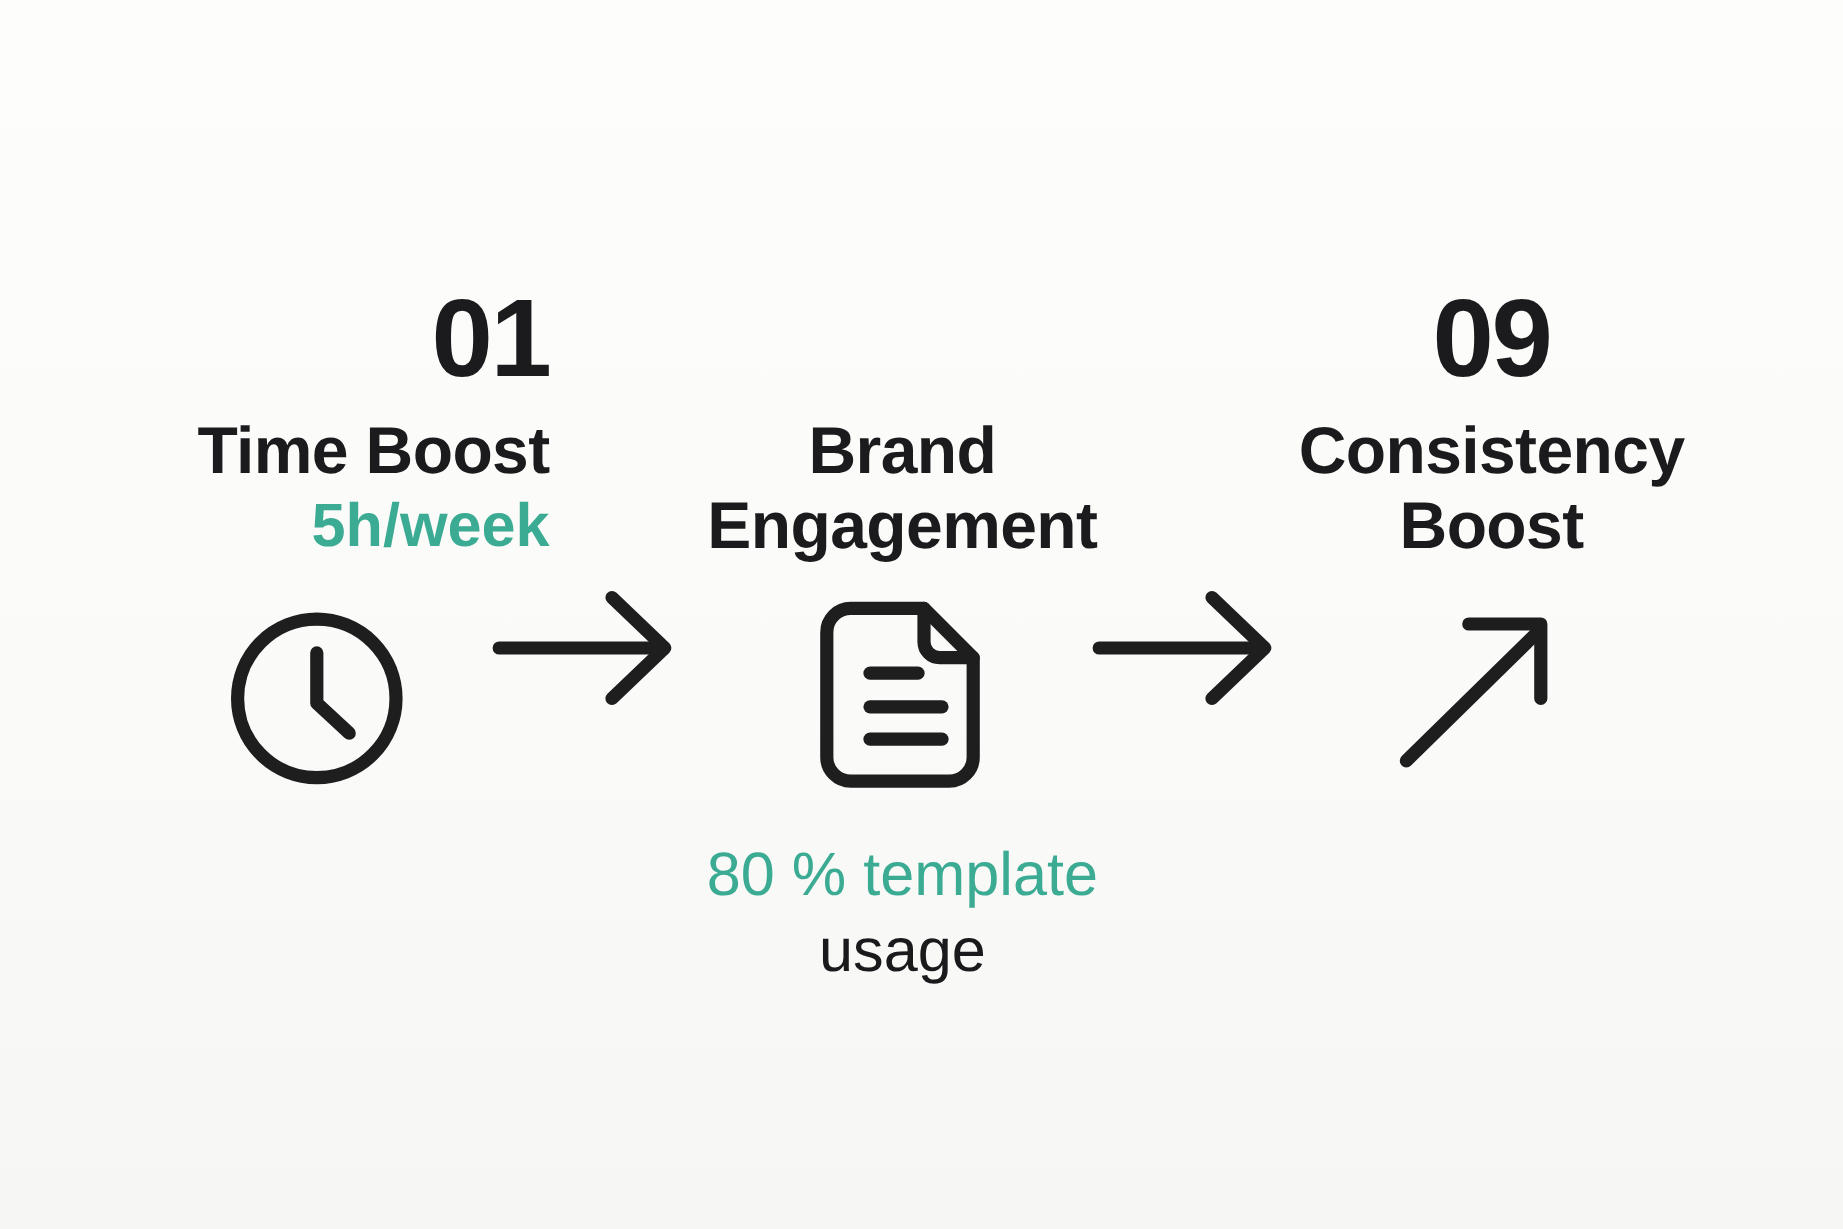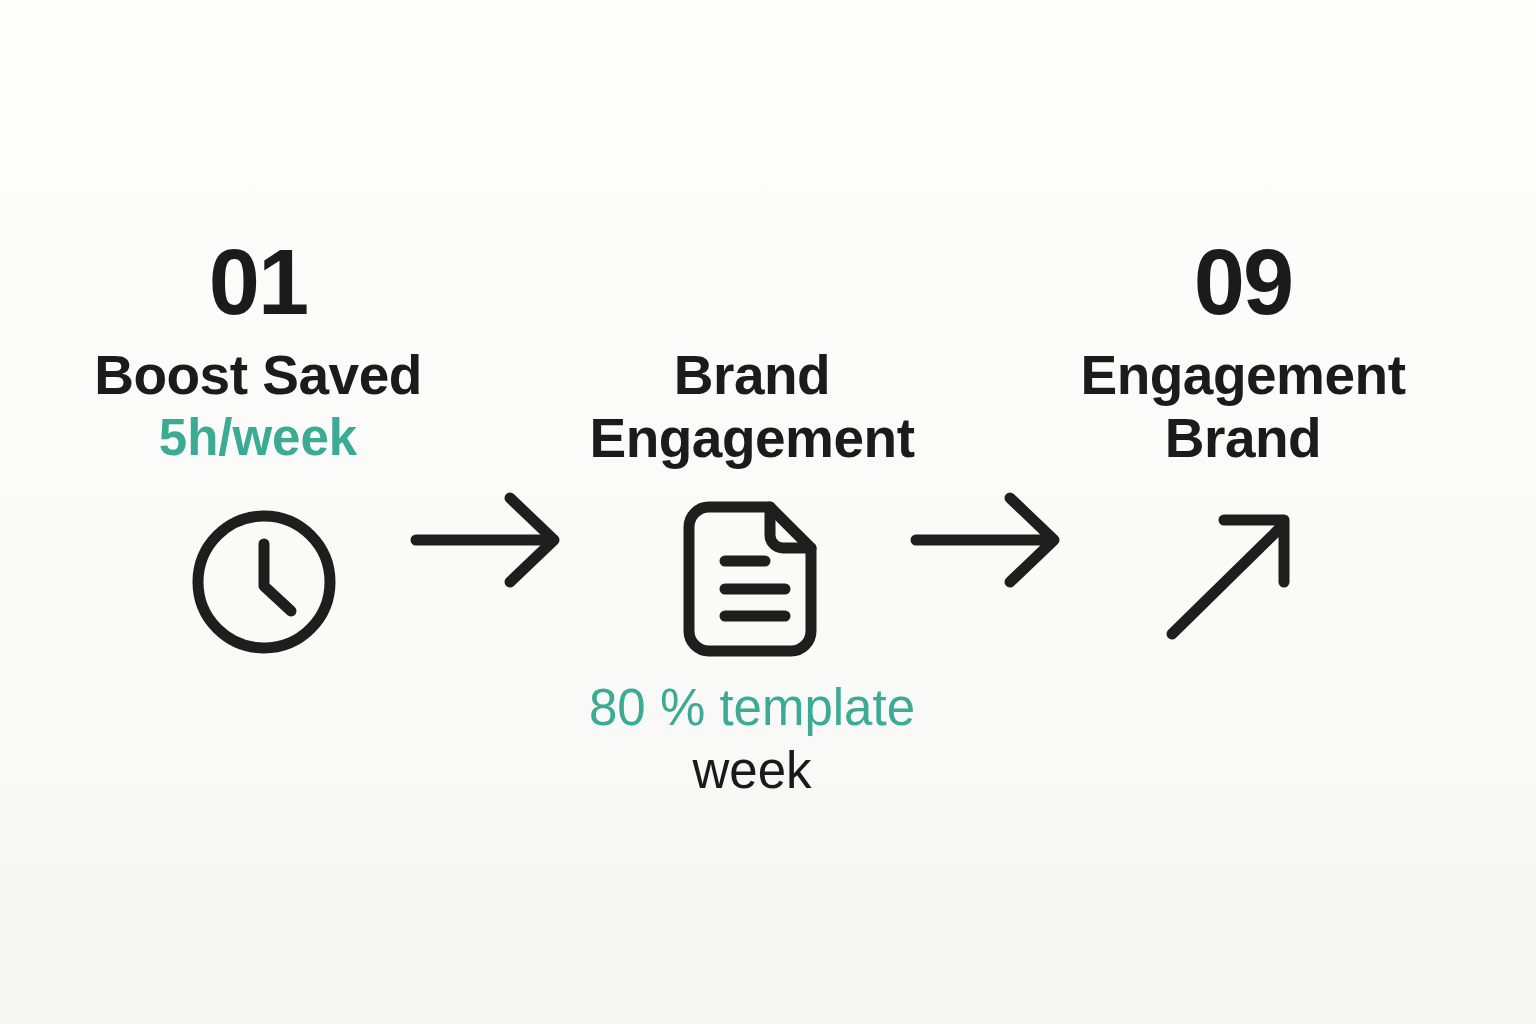--- a/index.html
+++ b/index.html
@@ -11,21 +11,21 @@
     font-family: "Liberation Sans", sans-serif;
     background: linear-gradient(180deg, #fdfdfc 0%, #fafaf8 60%, #f6f6f4 100%);
   }
   .canvas {
     position: relative;
     width: 1536px;
     height: 1024px;
   }
   .abs { position: absolute; }
   .col { width: 400px; text-align: center; }
-  .col1 { left: 58px; }
+  .col1 { left: 58px; text-align: right; }
   .col2 { left: 552px; }
   .col3 { left: 1043px; }
   .num {
     top: 236px;
     font-size: 92px;
     font-weight: 700;
     letter-spacing: -2px;
     line-height: 1;
     color: #1b1b1d;
   }
@@ -38,21 +38,21 @@
     color: #1b1b1d;
   }
   .value {
     top: 410px;
     font-size: 51px;
     font-weight: 700;
     line-height: 56px;
     color: #3cab93;
   }
   .caption {
-    top: 676px;
+    top: 697px;
     font-size: 51px;
     font-weight: 400;
     line-height: 63px;
   }
   .caption .accent { color: #3cab93; }
   .caption .dark { color: #1a1a1c; }
   .icon-wrap svg {
     display: block;
   }
   .stroke {
@@ -62,21 +62,21 @@
     stroke-linecap: round;
     stroke-linejoin: round;
   }
 </style>
 </head>
 <body>
 
 <div class="canvas">
 
   <div class="abs col col1 num">01</div>
-  <div class="abs col col1 title">Boost Saved</div>
+  <div class="abs col col1 title">Time Boost</div>
   <div class="abs col col1 value">5h/week</div>
   <div class="abs icon-wrap" style="left:188px; top:506px;">
     <svg width="152" height="152" viewBox="0 0 152 152">
       <circle class="stroke" cx="76" cy="76" r="66"></circle>
       <path class="stroke" d="M76 38 V80 L103 105"></path>
     </svg>
   </div>
 
   <div class="abs icon-wrap" style="left:408px; top:489px;">
     <svg width="156" height="102" viewBox="0 0 156 102">
@@ -90,32 +90,32 @@
     <svg width="154" height="164" viewBox="0 0 154 164">
       <path class="stroke" d="M97 10 H36 a20 20 0 0 0 -20 20 v104 a20 20 0 0 0 20 20 h82 a20 20 0 0 0 20 -20 V51 Z"></path>
       <path class="stroke" d="M97 10 v28 a13 13 0 0 0 13 13 h28"></path>
       <path class="stroke" d="M52 64 H92"></path>
       <path class="stroke" d="M52 92 H112"></path>
       <path class="stroke" d="M52 119 H112"></path>
     </svg>
   </div>
   <div class="abs col col2 caption">
     <div class="accent">80 % template</div>
-    <div class="dark">week</div>
+    <div class="dark">usage</div>
   </div>
 
   <div class="abs icon-wrap" style="left:908px; top:489px;">
     <svg width="156" height="102" viewBox="0 0 156 102">
       <path class="stroke" d="M8 51 H144"></path>
       <path class="stroke" d="M102 9 L146 51 L102 93"></path>
     </svg>
   </div>
 
   <div class="abs col col3 num">09</div>
-  <div class="abs col col3 title">Engagement Brand</div>
+  <div class="abs col col3 title">Consistency Boost</div>
   <div class="abs icon-wrap" style="left:1158px; top:500px;">
     <svg width="148" height="152" viewBox="0 0 148 152">
       <path class="stroke" d="M14 134 L122 28"></path>
       <path class="stroke" d="M66 20 H126 V82"></path>
     </svg>
   </div>
   <div class="abs col col3 caption">
   </div>
 
 </div>

